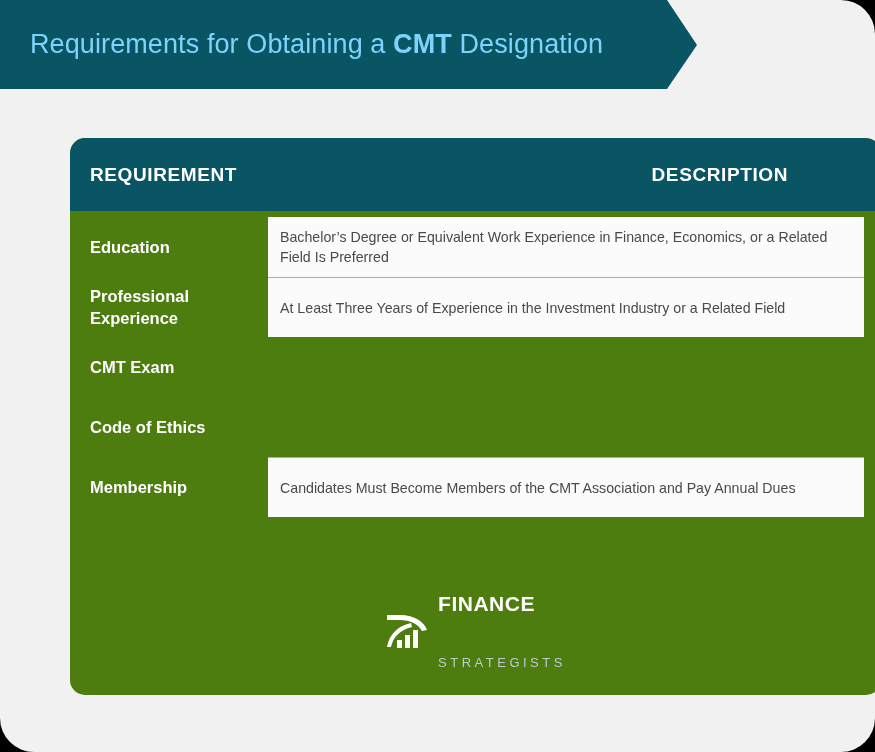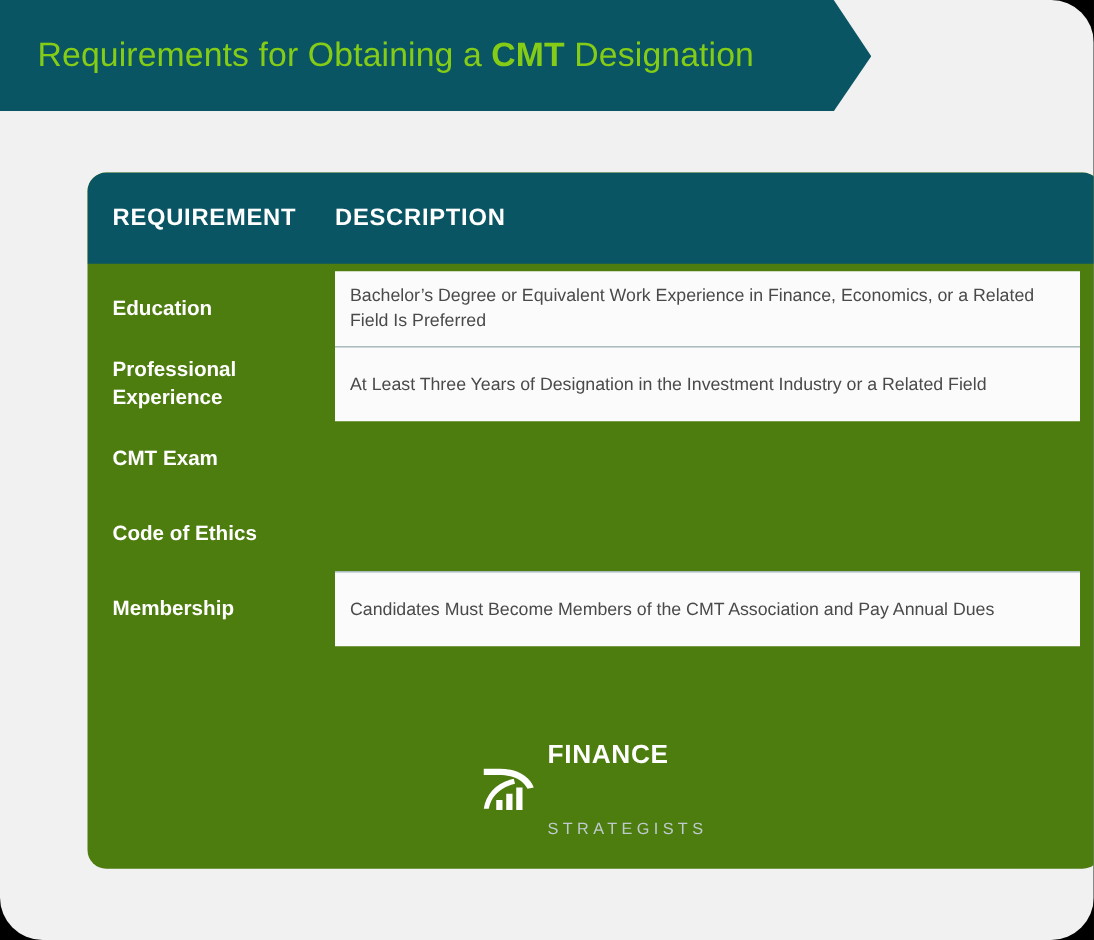--- a/index.html
+++ b/index.html
@@ -31,21 +31,21 @@
     top: 0;
     width: 700px;
     height: 89px;
     background: #0A5564;
     -webkit-clip-path: polygon(0 0, 667px 0, 697px 45px, 667px 89px, 0 89px);
     clip-path: polygon(0 0, 667px 0, 697px 45px, 667px 89px, 0 89px);
     display: flex;
     align-items: center;
   }
   #banner-title {
-    color: #84cc16;
+    color: #7dd3fc;
     font-size: 27px;
     font-weight: 400;
     letter-spacing: 0.1px;
     padding-left: 30px;
     white-space: nowrap;
   }
   #banner-title b {
     font-weight: 700;
   }
 
@@ -75,21 +75,21 @@
     color: #FFFFFF;
     font-size: 19px;
     font-weight: 700;
     letter-spacing: 0.6px;
   }
   #table-head .col-desc {
     position: absolute;
     left: 198px;
     top: 26px;
     width: 520px;
-    text-align: left;
+    text-align: right;
     color: #FFFFFF;
     font-size: 19px;
     font-weight: 700;
     letter-spacing: 0.6px;
   }
 
   
   #rows {
     padding: 6px 17px 0 0;
   }
@@ -178,21 +178,21 @@
 
     <div id="rows">
 
       <div class="row">
         <div class="row-label">Education</div>
         <div class="row-desc">Bachelor’s Degree or Equivalent Work Experience in Finance, Economics, or a Related Field Is Preferred</div>
       </div>
 
       <div class="row">
         <div class="row-label">Professional Experience</div>
-        <div class="row-desc">At Least Three Years of Designation in the Investment Industry or a Related Field</div>
+        <div class="row-desc">At Least Three Years of Experience in the Investment Industry or a Related Field</div>
       </div>
 
       <div class="row">
         <div class="row-label">CMT Exam</div>
       </div>
 
       <div class="row">
         <div class="row-label">Code of Ethics</div>
       </div>
 

